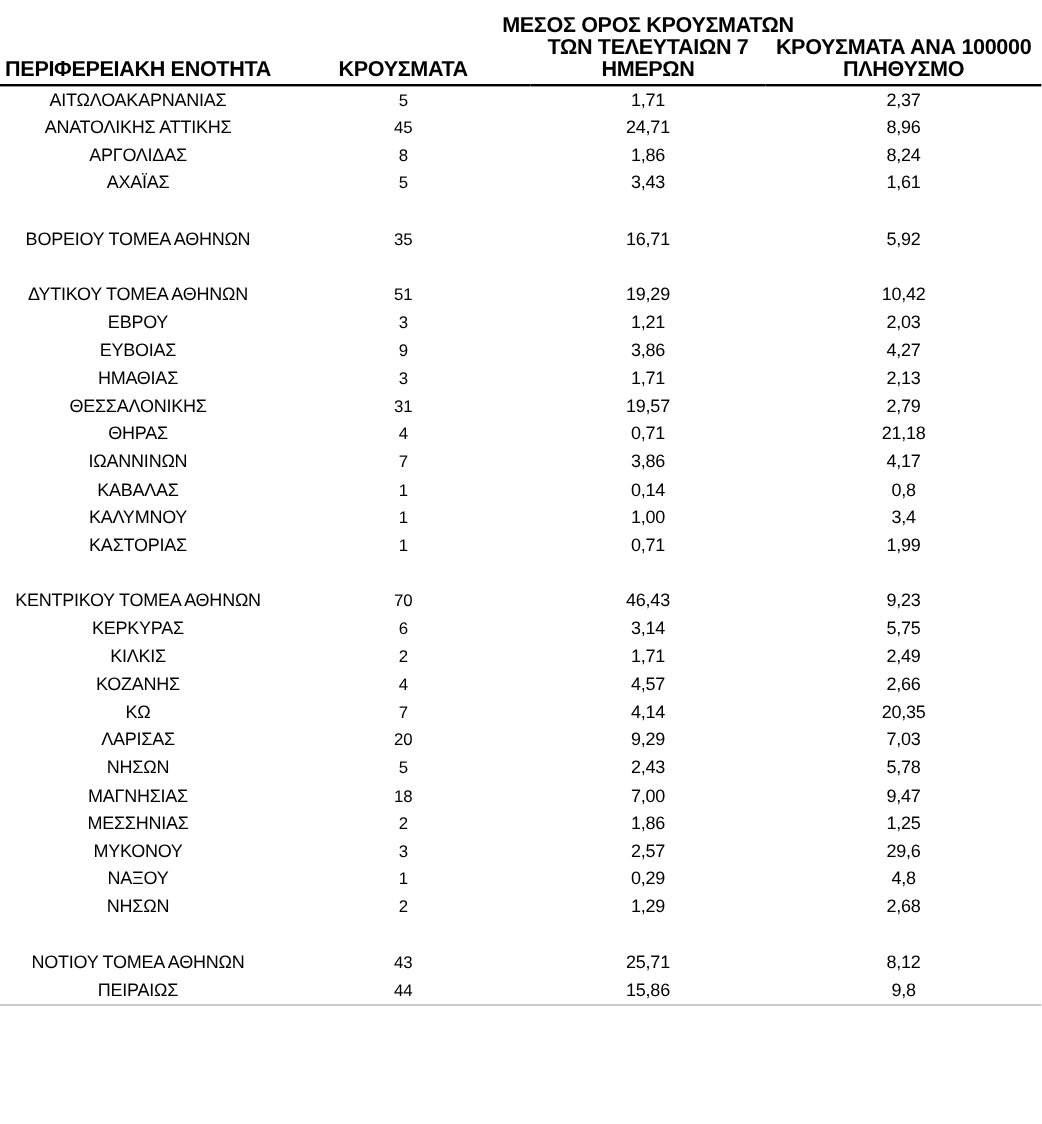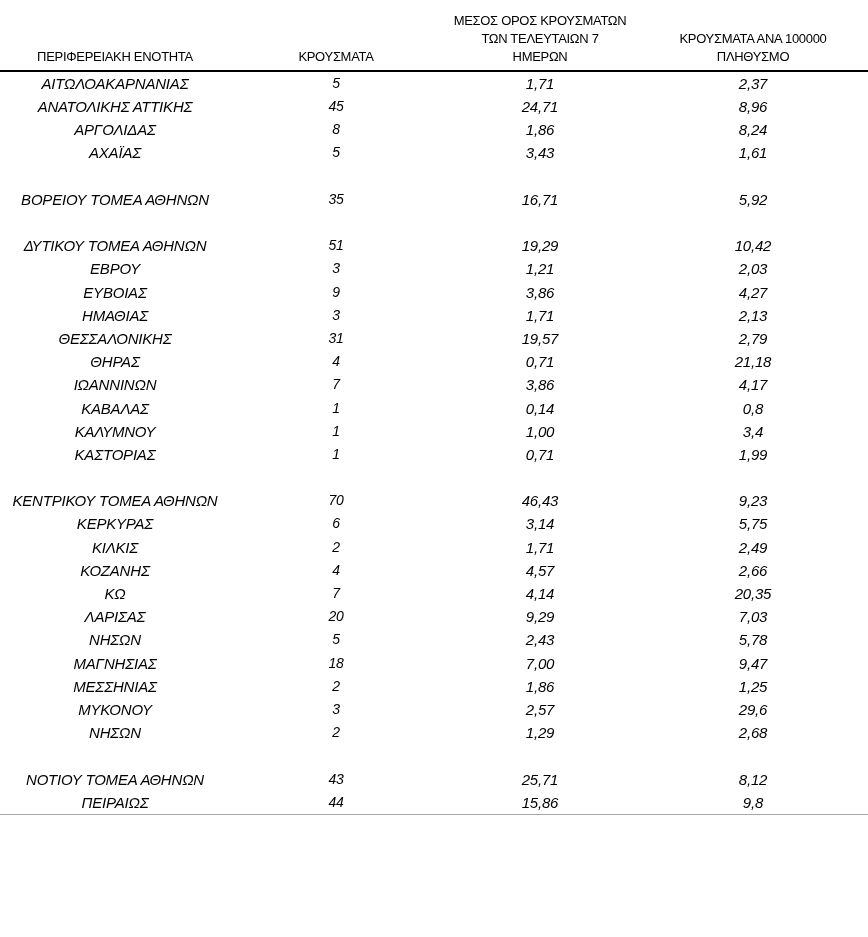--- a/index.html
+++ b/index.html
@@ -12,42 +12,41 @@
     color: #000000;
     overflow: hidden;
   }
   table.cases-table {
     width: 868px;
     border-collapse: collapse;
     table-layout: fixed;
     border-bottom: 1px solid #a6a6a6;
   }
   thead th {
-    font-weight: normal;
+    font-weight: bold;
     vertical-align: bottom;
     padding: 12px 0 4px 0;
     border-bottom: 2.5px solid #000000;
-    font-size: 13px;
+    font-size: 18px;
     letter-spacing: -0.3px;
   }
   thead th .hwrap {
     display: flex;
     flex-direction: column;
     align-items: center;
     justify-content: flex-end;
   }
   thead th .hline {
     display: block;
     white-space: nowrap;
     line-height: 18px;
     text-align: center;
   }
   tbody tr {
     height: 23.2px;
-    font-style: italic;
   }
   tbody td {
     padding: 0;
     text-align: center;
     vertical-align: middle;
     font-size: 15px;
     letter-spacing: -0.2px;
     white-space: nowrap;
     line-height: 23px;
   }
@@ -249,20 +248,26 @@
         <td class="avg7">1,86</td>
         <td class="per100k">1,25</td>
       </tr>
       <tr>
         <td class="region">ΜΥΚΟΝΟΥ</td>
         <td class="cases">3</td>
         <td class="avg7">2,57</td>
         <td class="per100k">29,6</td>
       </tr>
       <tr>
+        <td class="region">ΝΑΞΟΥ</td>
+        <td class="cases">1</td>
+        <td class="avg7">0,29</td>
+        <td class="per100k">4,8</td>
+      </tr>
+      <tr>
         <td class="region">ΝΗΣΩΝ</td>
         <td class="cases">2</td>
         <td class="avg7">1,29</td>
         <td class="per100k">2,68</td>
       </tr>
       <tr class="spacer">
         <td colspan="4"></td>
       </tr>
       <tr>
         <td class="region">ΝΟΤΙΟΥ ΤΟΜΕΑ ΑΘΗΝΩΝ</td>

